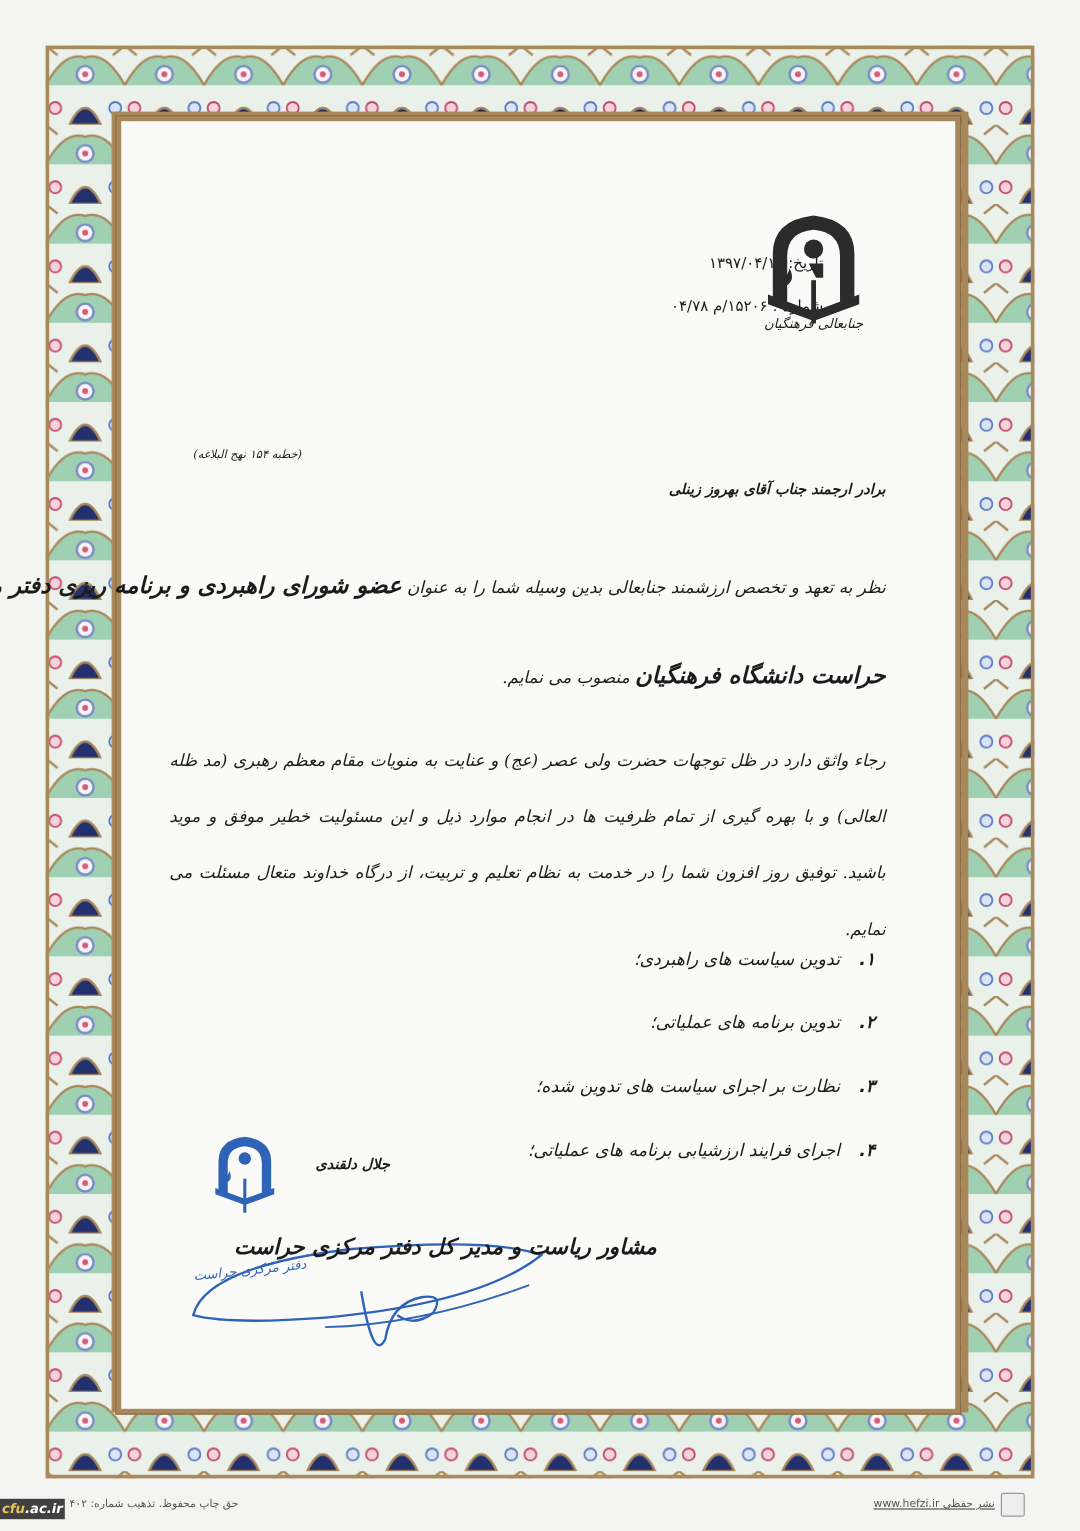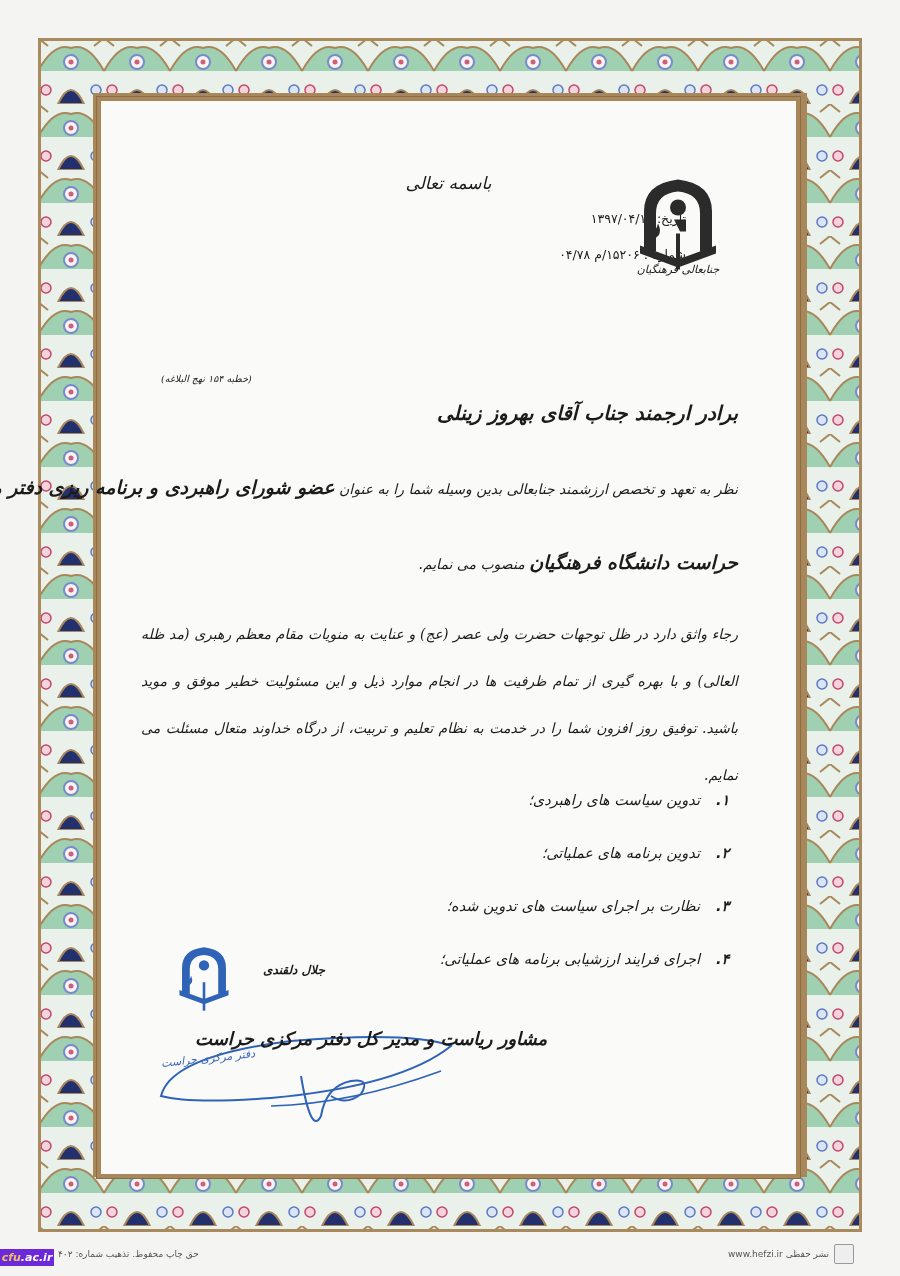--- a/index.html
+++ b/index.html
@@ -26,40 +26,40 @@
   }
   .abs { position: absolute; }
   .bismillah { top: 72px; left: 0; right: 0; text-align: center; font-size: 17px; font-style: italic; font-family: "DejaVu Serif", serif; }
   .meta { left: 375px; width: 210px; font-size: 12.5px; font-family: "DejaVu Sans", sans-serif; text-align: right; white-space: nowrap; }
   .meta.date { top: 110px; }
   .meta.num { top: 146px; }
   .logo { top: 65px; right: 70px; width: 96px; height: 115px; }
   .logo-caption { top: 162px; right: 72px; width: 92px; text-align: center; font-size: 11px; font-style: italic; }
   .quote { top: 205px; left: 60px; right: 60px; text-align: center; font-family: "DejaVu Sans", sans-serif; font-size: 14.5px; line-height: 32px; font-weight: bold; letter-spacing: -0.2px; }
   .source { top: 272px; left: 60px; font-size: 9.5px; font-style: italic; }
-  .salutation { top: 300px; right: 58px; font-size: 20px; font-weight: bold; font-style: italic; }
+  .salutation { top: 300px; right: 58px; font-size: 12px; font-weight: bold; font-style: italic; }
   .para { right: 58px; left: 40px; font-size: 14px; font-style: italic; text-align: right; white-space: nowrap; }
   .para b { font-size: 19px; }
   .p1 { top: 375px; }
   .p2 { top: 450px; }
   .p3 { top: 510px; line-height: 47px; white-space: normal; text-align: justify; text-align-last: right; }
   .list { top: 672px; right: 58px; width: 360px; font-size: 14.5px; font-style: italic; }
   .list li { list-style: none; height: 53px; display: flex; align-items: center; gap: 16px; }
   .list .n { font-family: "DejaVu Sans", sans-serif; font-weight: bold; width: 22px; text-align: left; }
   .signer-name { top: 862px; left: 162px; font-size: 12px; font-weight: bold; font-style: italic; }
   .signer-title { top: 927px; left: 70px; font-size: 18px; font-weight: bold; font-style: italic; white-space: nowrap; margin-left: 24px; }
   .seal-logo { top: 838px; left: 72px; width: 62px; height: 80px; }
   .signature { top: 885px; left: 50px; width: 320px; height: 150px; }
   .seal-text { top: 951px; left: 60px; font-size: 11px; color: #3866b6; font-style: italic; transform: rotate(-6deg); }
   .footer-left { position: absolute; top: 1249px; left: 58px; font-family: "DejaVu Sans", sans-serif; font-size: 9px; color: #555; direction: rtl; }
-  .footer-right { position: absolute; top: 1244px; left: 728px; font-family: "DejaVu Sans", sans-serif; font-size: 9px; color: #555; display: flex; gap: 5px; align-items: center; direction: rtl; }
+  .footer-right { position: absolute; top: 1244px; left: 728px; font-family: "DejaVu Sans", sans-serif; font-size: 9px; color: #555; display: flex; gap: 5px; align-items: center; direction: rtl; text-decoration: underline; }
   .pub-icon { width: 18px; height: 18px; border: 1px solid #999; border-radius: 2px; background: #eee; }
   .watermark-badge {
     position: absolute; left: 0; top: 1249px; width: 54px; height: 17px;
-    background: #6d28d9; color: #e8c260; font-family: "DejaVu Sans", sans-serif;
+    background: #404040; color: #e8c260; font-family: "DejaVu Sans", sans-serif;
     font-weight: bold; font-style: italic; font-size: 11px; line-height: 17px; text-align: center;
   }
   .watermark-badge .w { color: #fff; }
 </style>
 </head>
 <body>
 
 <div class="frame">
   <svg class="pattern" viewBox="0 0 824 1194" preserveAspectRatio="none">
     <defs>
@@ -75,21 +75,20 @@
       </pattern>
     </defs>
     <rect x="0" y="0" width="824" height="1194" fill="url(#orn)"></rect>
     <rect x="58" y="58" width="708" height="1078" fill="none" stroke="#a8875a" stroke-width="6"></rect>
   </svg>
 </div>
 <div class="outer-edge"></div>
 
 <div class="paper">
 
-  <div class="abs bismillah">باسمه تعالی</div>
 
   <div class="abs meta date">
     <span>تاریخ:</span>
     <span>۱۳۹۷/۰۴/۱۶</span>
   </div>
   <div class="abs meta num">
     <span>شماره :</span>
     <span>۱۵۲۰۶/م ۰۴/۷۸</span>
   </div>
 

